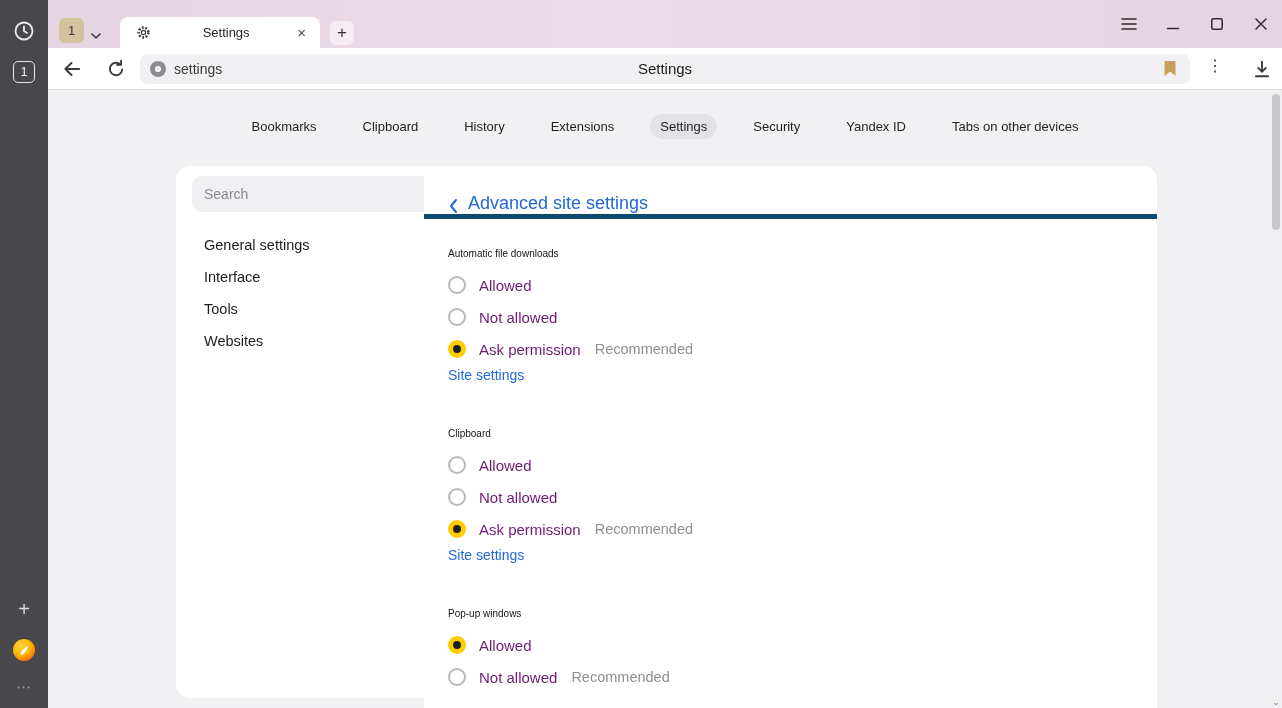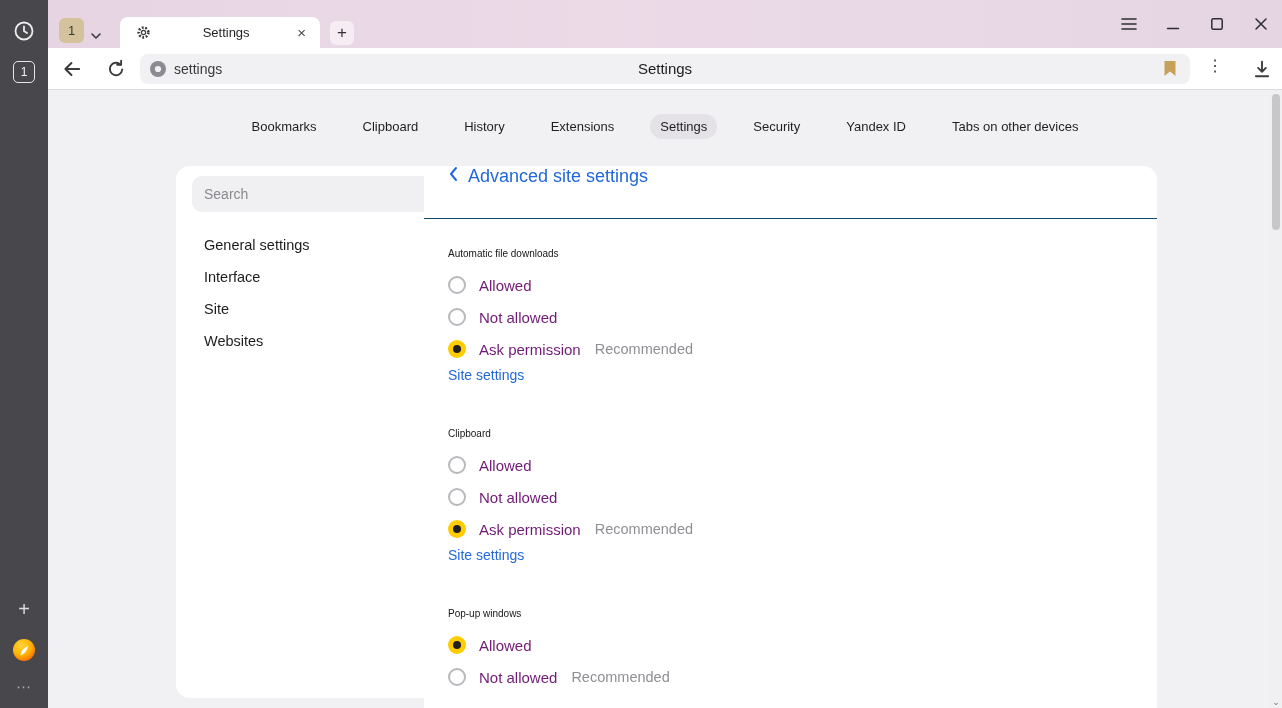--- a/index.html
+++ b/index.html
@@ -56,21 +56,21 @@
   .card { background:#fff; border-radius:14px; position:absolute; }
   .menu-card { left:128px; top:76px; width:280px; height:532px; }
   .search-box { margin:10px 16px 0; height:36px; background:#f0f0f3; border-radius:10px; display:flex; align-items:center; }
   .search-box input { border:none; outline:none; background:transparent; width:100%; padding:0 12px; font-size:14px; color:#333;
       font-family:"Liberation Sans", sans-serif; }
   .search-box input::placeholder { color:#8a8a8e; }
   .menu-list { margin-top:17px; }
   .menu-item { height:32px; display:flex; align-items:center; padding-left:28px; font-size:14.5px; color:#1d1d1d; cursor:pointer; }
 
   .panel-card { left:376px; top:76px; width:733px; height:700px; }
-  .panel-header { height:53px; display:flex; align-items:flex-start; padding:0 24px; border-bottom:1px solid #0c4a6e; cursor:pointer; }
+  .panel-header { height:53px; display:flex; align-items:flex-end; padding:0 24px; border-bottom:5px solid #0c4a6e; cursor:pointer; }
   .panel-header .chev { margin-right:10px; display:flex; }
   .panel-header .panel-title { font-size:18px; color:#2368d9; }
   .panel-body { padding:0 24px; }
   .section { padding-top:29px; }
   .section + .section { padding-top:44px; }
   .section-title { font-size:10px; font-weight:400; color:#151515; margin-bottom:10px; }
   .option-row { height:32px; display:flex; align-items:center; cursor:pointer; }
   .radio { width:18px; height:18px; border-radius:50%; border:2px solid #b9b9bd; background:#fff; margin-right:13px; flex:0 0 auto; position:relative; }
   .radio.checked { border:none; background:#ffcc00; }
   .radio.checked::after { content:""; position:absolute; left:5px; top:5px; width:8px; height:8px; border-radius:50%; background:#1f1f1f; }
@@ -201,21 +201,21 @@
     <span class="nav-item">Tabs on other devices</span>
   </div>
 
   <div class="card menu-card">
     <div class="search-box">
       <input type="text" placeholder="Search" style="">
     </div>
     <div class="menu-list">
       <div class="menu-item">General settings</div>
       <div class="menu-item">Interface</div>
-      <div class="menu-item">Site</div>
+      <div class="menu-item">Tools</div>
       <div class="menu-item">Websites</div>
     </div>
   </div>
 
   <div class="card panel-card">
     <div class="panel-header">
       <span class="chev">
         <svg width="10" height="16" viewBox="0 0 10 16">
             <path d="M8 2L3 8l5 6" stroke="#2368d9" stroke-width="2" fill="none" stroke-linecap="round" stroke-linejoin="round"></path>
           </svg>

